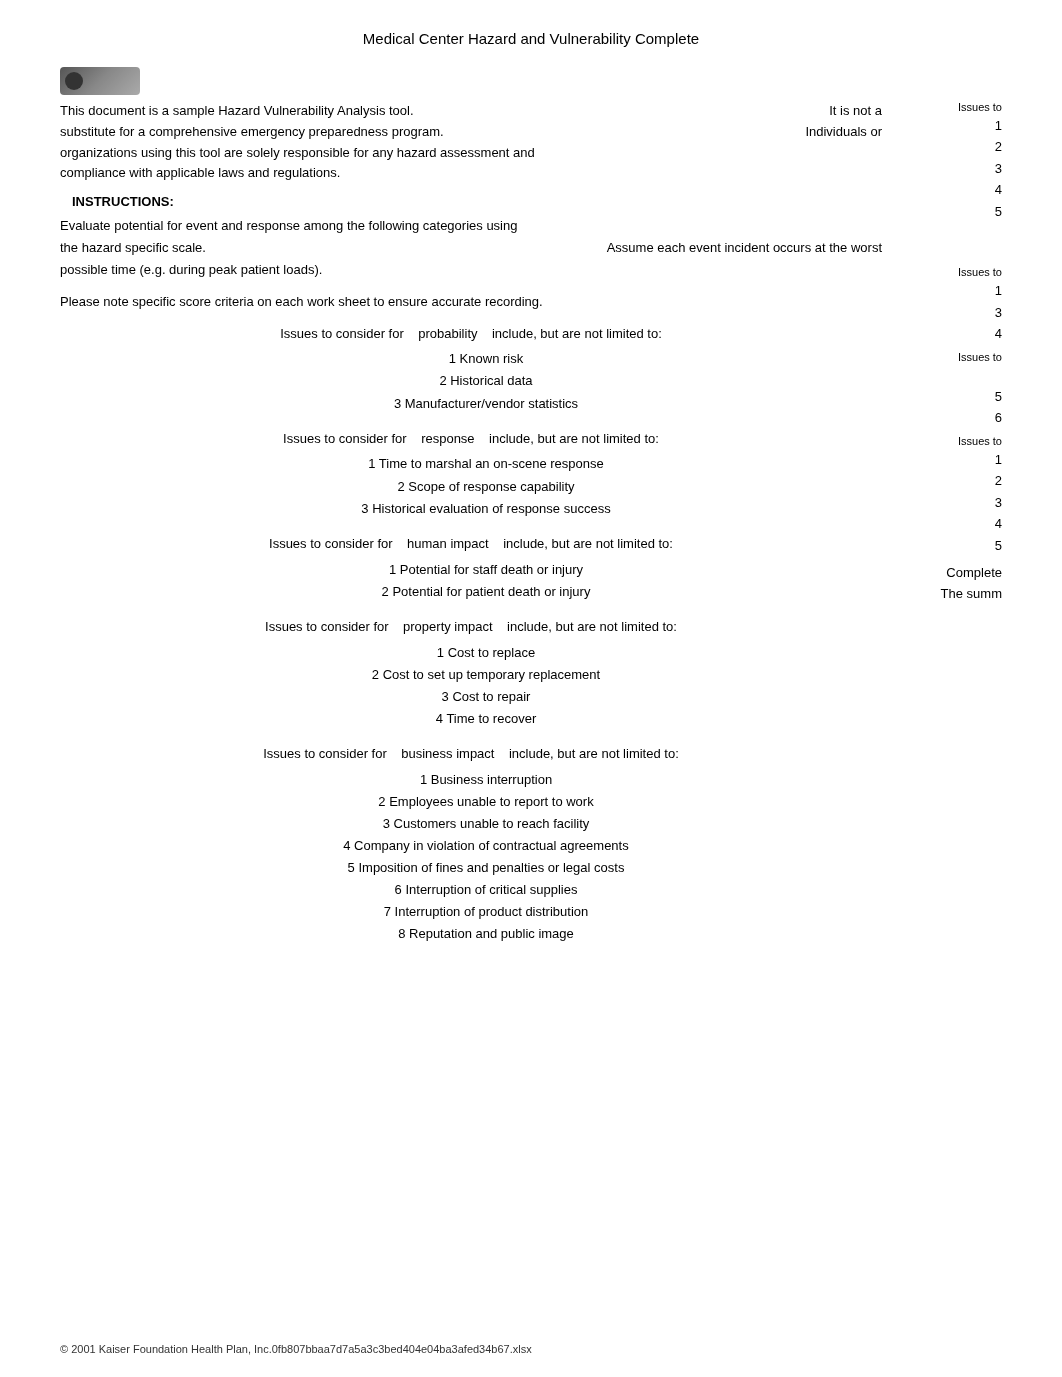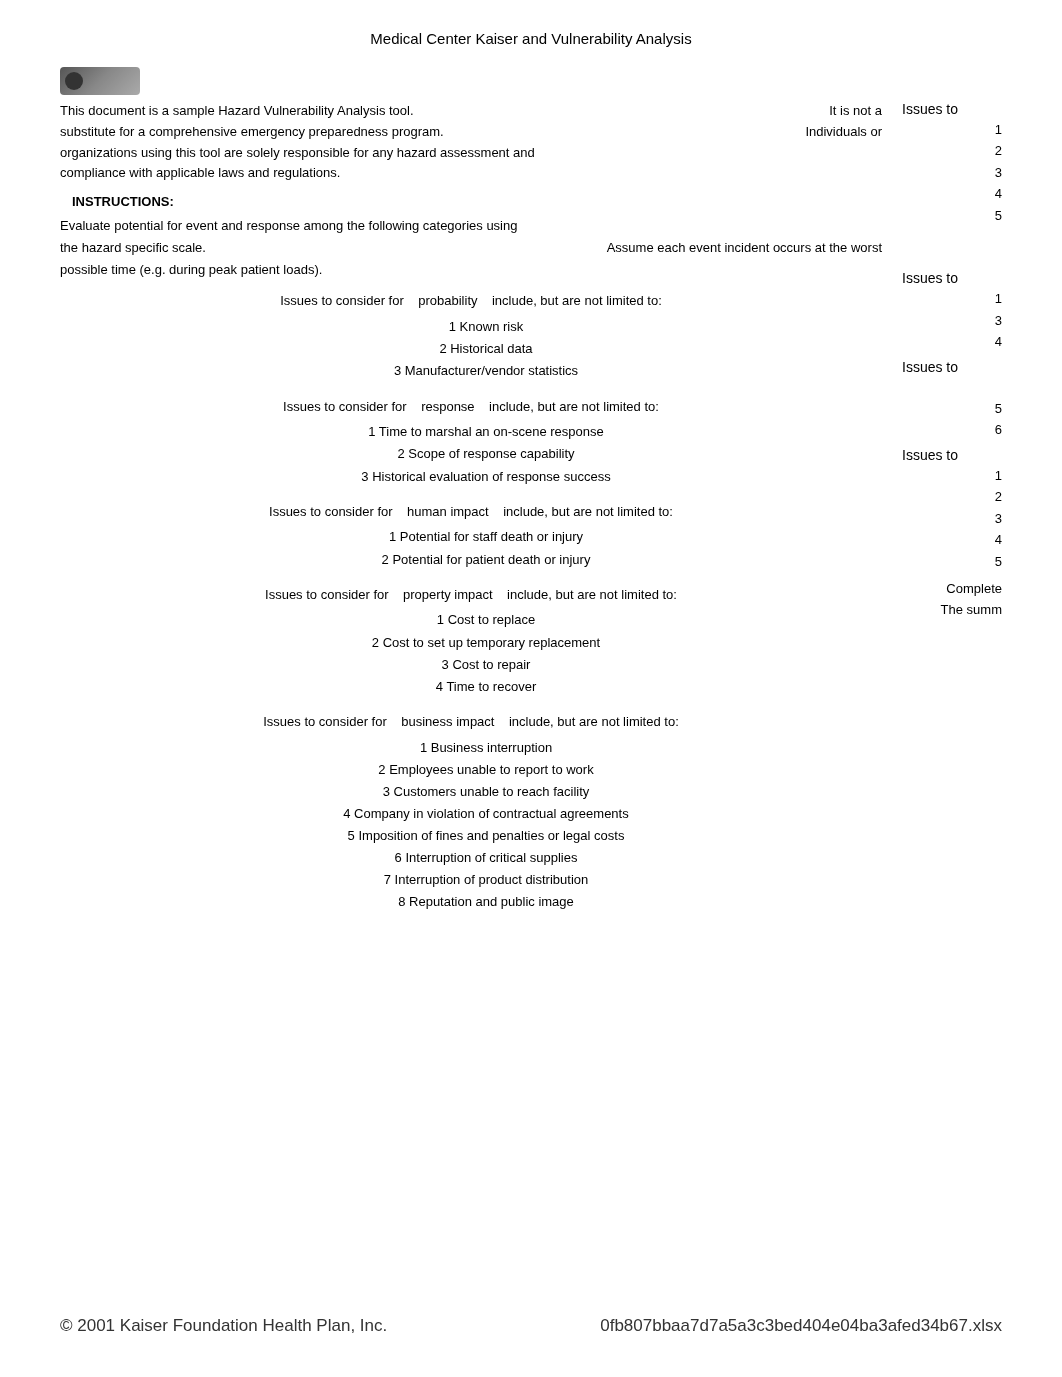--- a/index.html
+++ b/index.html
@@ -79,65 +79,64 @@
       margin-bottom: 6px;
       margin-left: 12px;
     }
 
     .section-body {
       line-height: 1.7;
       margin-bottom: 10px;
     }
 
     .issues-label {
-      text-align: left;
-      font-size: 14px;
+      text-align: right;
+      font-size: 11px;
       margin-bottom: 2px;
     }
 
     .consider-block {
       margin-bottom: 14px;
       text-align: center;
     }
 
     .consider-header {
       margin-bottom: 4px;
       line-height: 1.6;
     }
 
     .consider-item {
       padding-left: 30px;
       line-height: 1.7;
     }
 
     .footer {
       position: absolute;
-      bottom: 41px;
+      bottom: 22px;
       left: 60px;
       right: 60px;
       display: flex;
-      justify-content: space-between;
-      font-size: 17px;
+      font-size: 11px;
       color: #333;
     }
 
     .right-numbers {
       text-align: right;
       line-height: 1.65;
     }
 
     .inline-right {
       display: flex;
       justify-content: space-between;
     }
   </style>
 </head>
 <body>
 
-<div class="page-title">Medical Center Kaiser and Vulnerability Analysis</div>
+<div class="page-title">Medical Center Hazard and Vulnerability Complete</div>
 
 <div class="logo-area">
   <div class="logo-shape"></div>
 </div>
 
 <div class="two-col">
   <div class="main-col">
     <div class="intro-text">
       <div class="inline-right">
         <span>This document is a sample Hazard Vulnerability Analysis tool.</span>
@@ -155,20 +154,23 @@
 
     <div class="section-body">
       <div>Evaluate potential for event and response among the following categories using</div>
       <div class="inline-right">
         <span>the hazard specific scale.</span>
         <span style="margin-left: 8px;">Assume each event incident occurs at the worst</span>
       </div>
       <div>possible time (e.g. during peak patient loads).</div>
     </div>
 
+    <div class="section-body">
+      <div>Please note specific score criteria on each work sheet to ensure accurate recording.</div>
+    </div>
 
     <div class="consider-block">
       <div class="consider-header">
         <span>Issues to consider for</span>&nbsp;&nbsp;&nbsp;
         <span>probability</span>&nbsp;&nbsp;&nbsp;
         <span>include, but are not limited to:</span>
       </div>
       <div class="consider-item">1 Known risk</div>
       <div class="consider-item">2 Historical data</div>
       <div class="consider-item">3 Manufacturer/vendor statistics</div>

